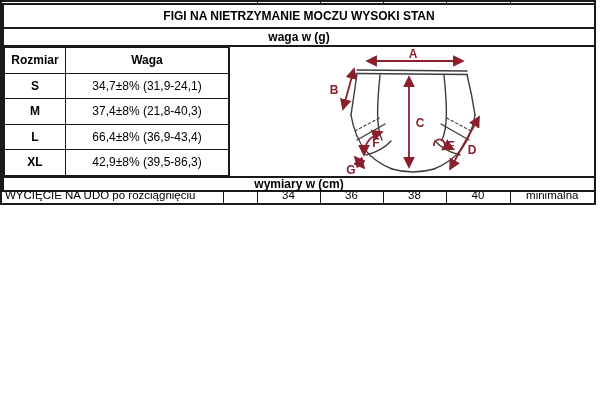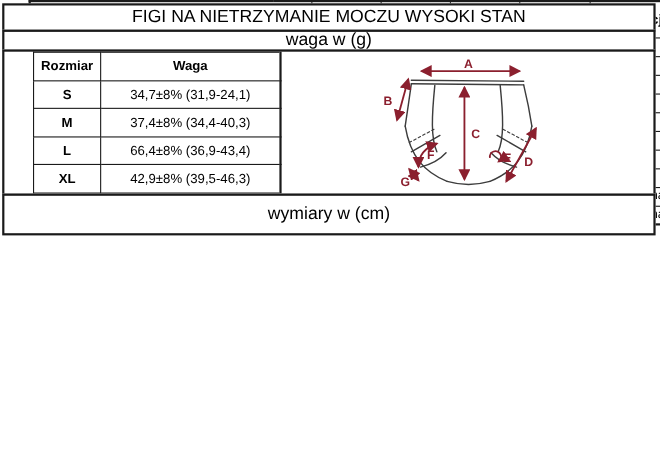--- a/index.html
+++ b/index.html
@@ -8,29 +8,29 @@
     width: 600px; height: 408px;
     font-family: "Liberation Sans", sans-serif;
     color: #000;
   }
   #sheet { position: relative; width: 600px; height: 408px; background: #fff; overflow: hidden; }
 
   .box { position: absolute; border: 2px solid #1a1a1a; background: #fff; }
 
   .section-bar {
     display: flex; align-items: center; justify-content: center;
-    font-weight: normal; font-size: 16px;
+    font-weight: bold; font-size: 12px;
   }
   #title-bar   { left: 2px; top: 3px;   width: 594px; height: 26px; }
   #waga-bar    { left: 2px; top: 27px;  width: 594px; height: 20px; }
   #middle-box  { left: 2px; top: 45px;  width: 594px; height: 133px; display: flex; }
-  #wymiary-bar { left: 2px; top: 176px; width: 594px; height: 38px; }
+  #wymiary-bar { left: 2px; top: 176px; width: 594px; height: 16px; }
 
   
-  table { border-collapse: collapse; table-layout: fixed; margin-left: 26px; }
+  table { border-collapse: collapse; table-layout: fixed; }
   #weight-table { width: 226px; height: 129px; border-right: 2px solid #1a1a1a; }
   #weight-table td, #weight-table th {
     border: 1px solid #1a1a1a; text-align: center; vertical-align: middle;
     font-size: 12px; line-height: 1.05; padding: 0 2px;
   }
   #weight-table th { font-weight: bold; }
   #weight-table col.c-size { width: 61px; }
   #weight-table td.size { font-weight: bold; }
 
   
@@ -76,29 +76,29 @@
           <tr>
         <th>Rozmiar</th>
         <th>Waga</th>
       </tr>
       <tr>
         <td class="size">S</td>
         <td>34,7±8% (31,9-24,1)</td>
       </tr>
       <tr>
         <td class="size">M</td>
-        <td>37,4±8% (34,4-40,3)</td>
+        <td>37,4±8% (21,8-40,3)</td>
       </tr>
       <tr>
         <td class="size">L</td>
         <td>66,4±8% (36,9-43,4)</td>
       </tr>
       <tr>
         <td class="size">XL</td>
-        <td>42,9±8% (39,5-46,3)</td>
+        <td>42,9±8% (39,5-86,3)</td>
       </tr>
     </tbody>
       </table>
 
     <div id="diagram-cell">
       <svg viewBox="0 0 364 129">
         <defs>
           <marker id="ah" viewBox="0 0 10 10" refX="8.5" refY="5" markerWidth="6.5" markerHeight="6.5" orient="auto-start-reverse">
             <path d="M0,0 L10,5 L0,10 z" fill="#8b1f2e"></path>
           </marker>

